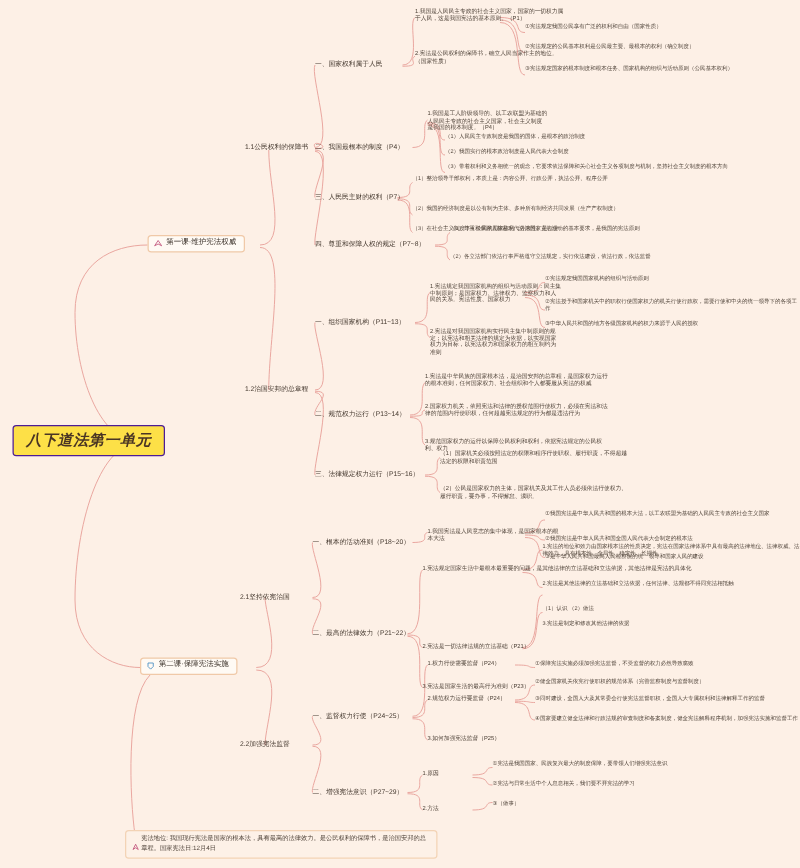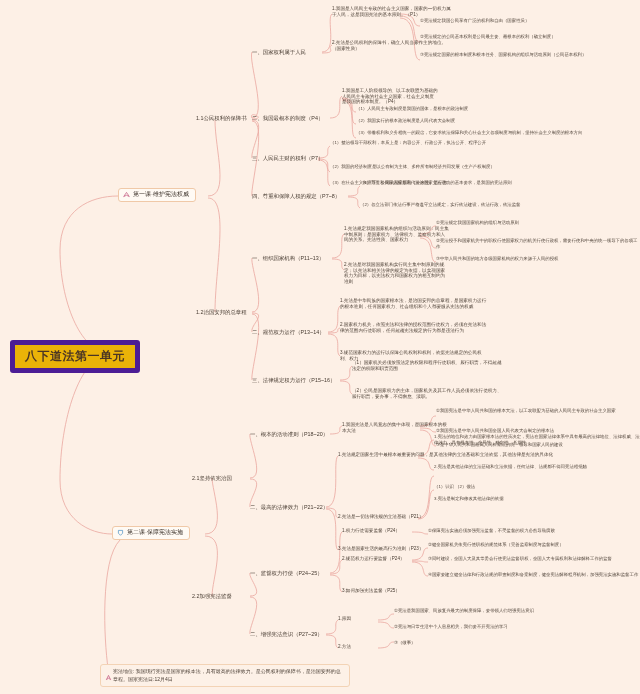--- a/index.html
+++ b/index.html
@@ -10,27 +10,28 @@
     overflow:hidden;
     position:relative;
   }
   #canvas{position:absolute;left:0;top:0;width:640px;height:694px;}
   svg.links{position:absolute;left:0;top:0;width:640px;height:694px;pointer-events:none;}
   .node{position:absolute;white-space:nowrap;color:#3a3028;line-height:1.25;}
 
   
   .root{
     left:10px;top:340px;
-    background:#eab308;
-    border:5px solid #4c1d95;
+    background:#fde047;
+    border:1px solid #4c1d95;
     border-radius:3px;
     padding:4px 10px;
     font-size:12px;font-weight:bold;
     color:#4a3524;
     letter-spacing:.5px;
+    font-style:italic;
   }
 
   
   .lvl1{
     background:#fffaf4;
     border:1px solid #f0c9a8;
     border-radius:3px;
     padding:2px 6px 2px 4px;
     font-size:6px;
     display:flex;align-items:center;gap:3px;

